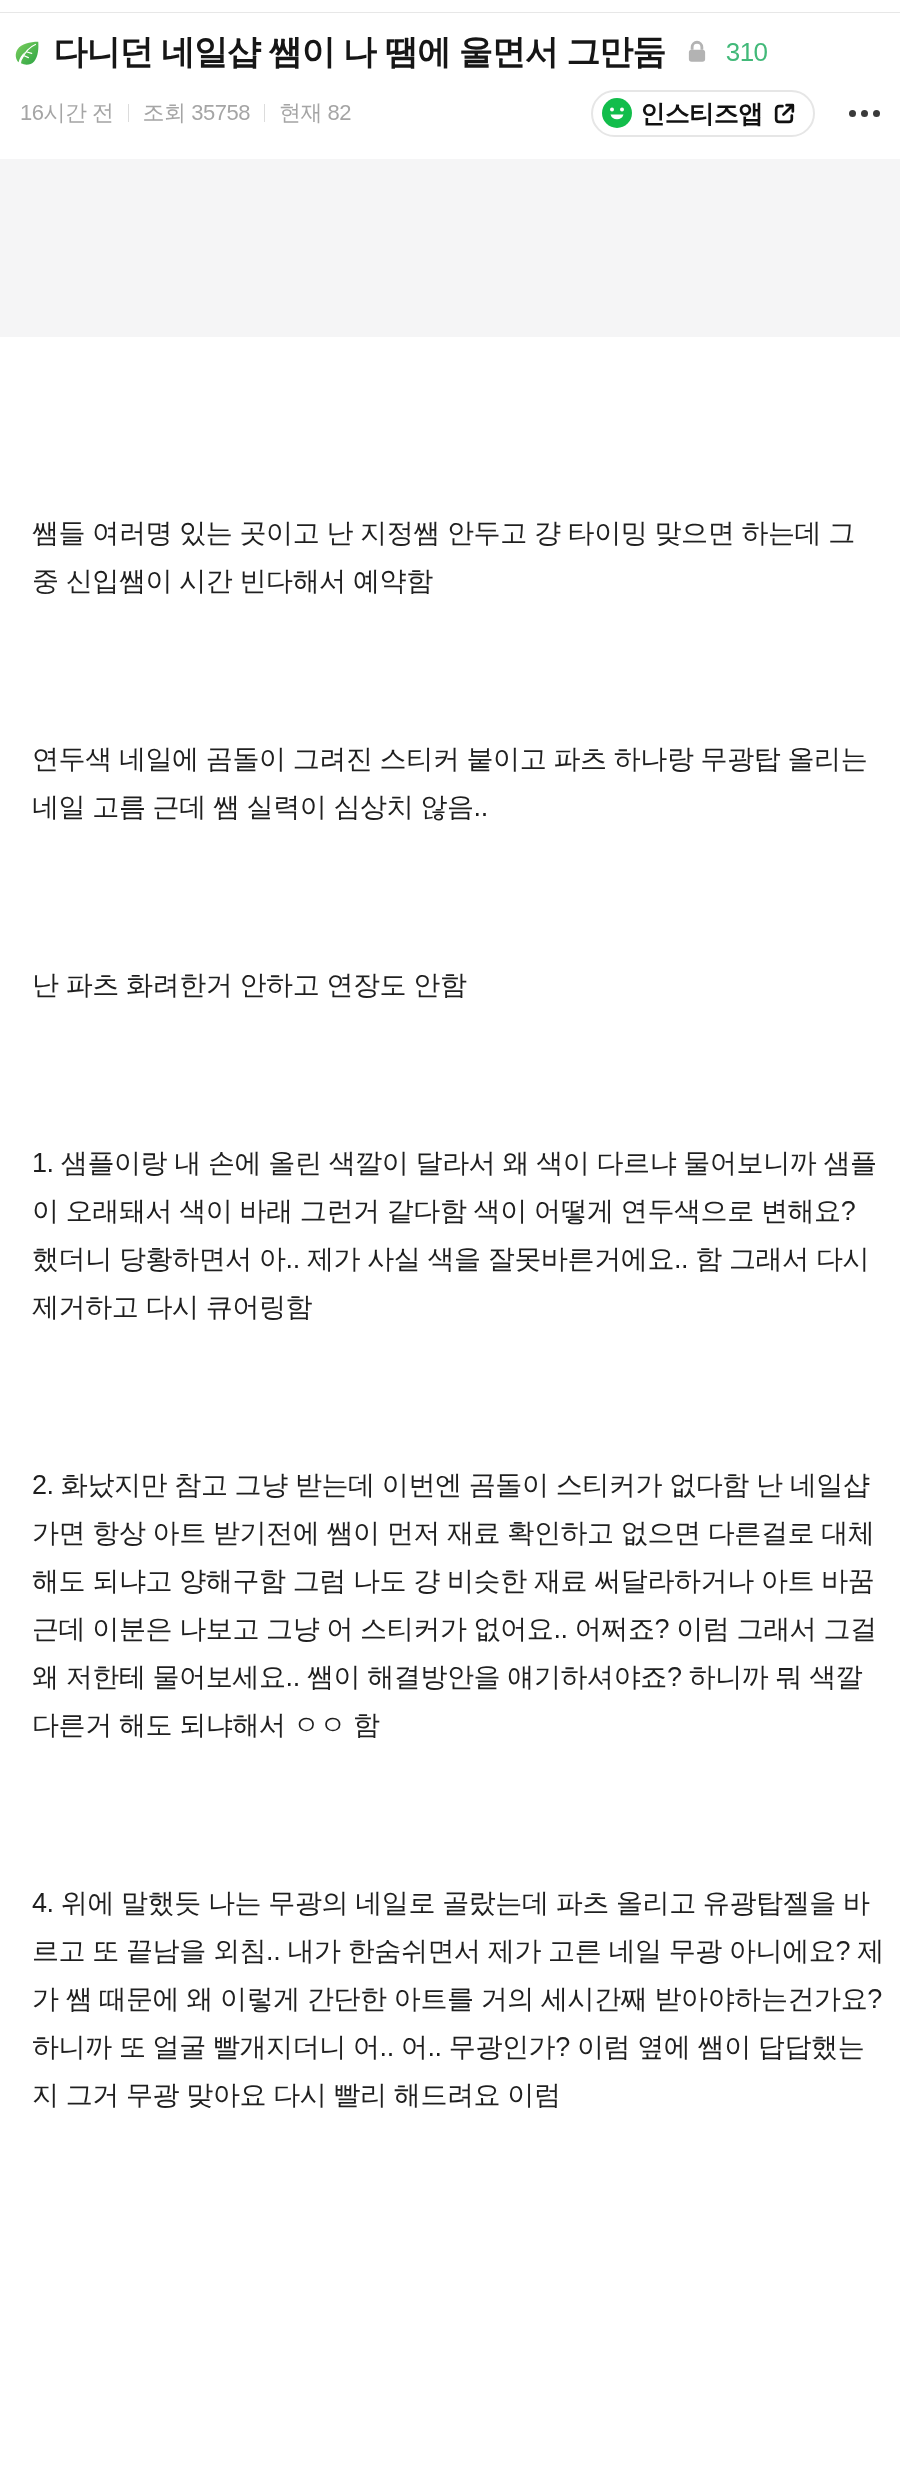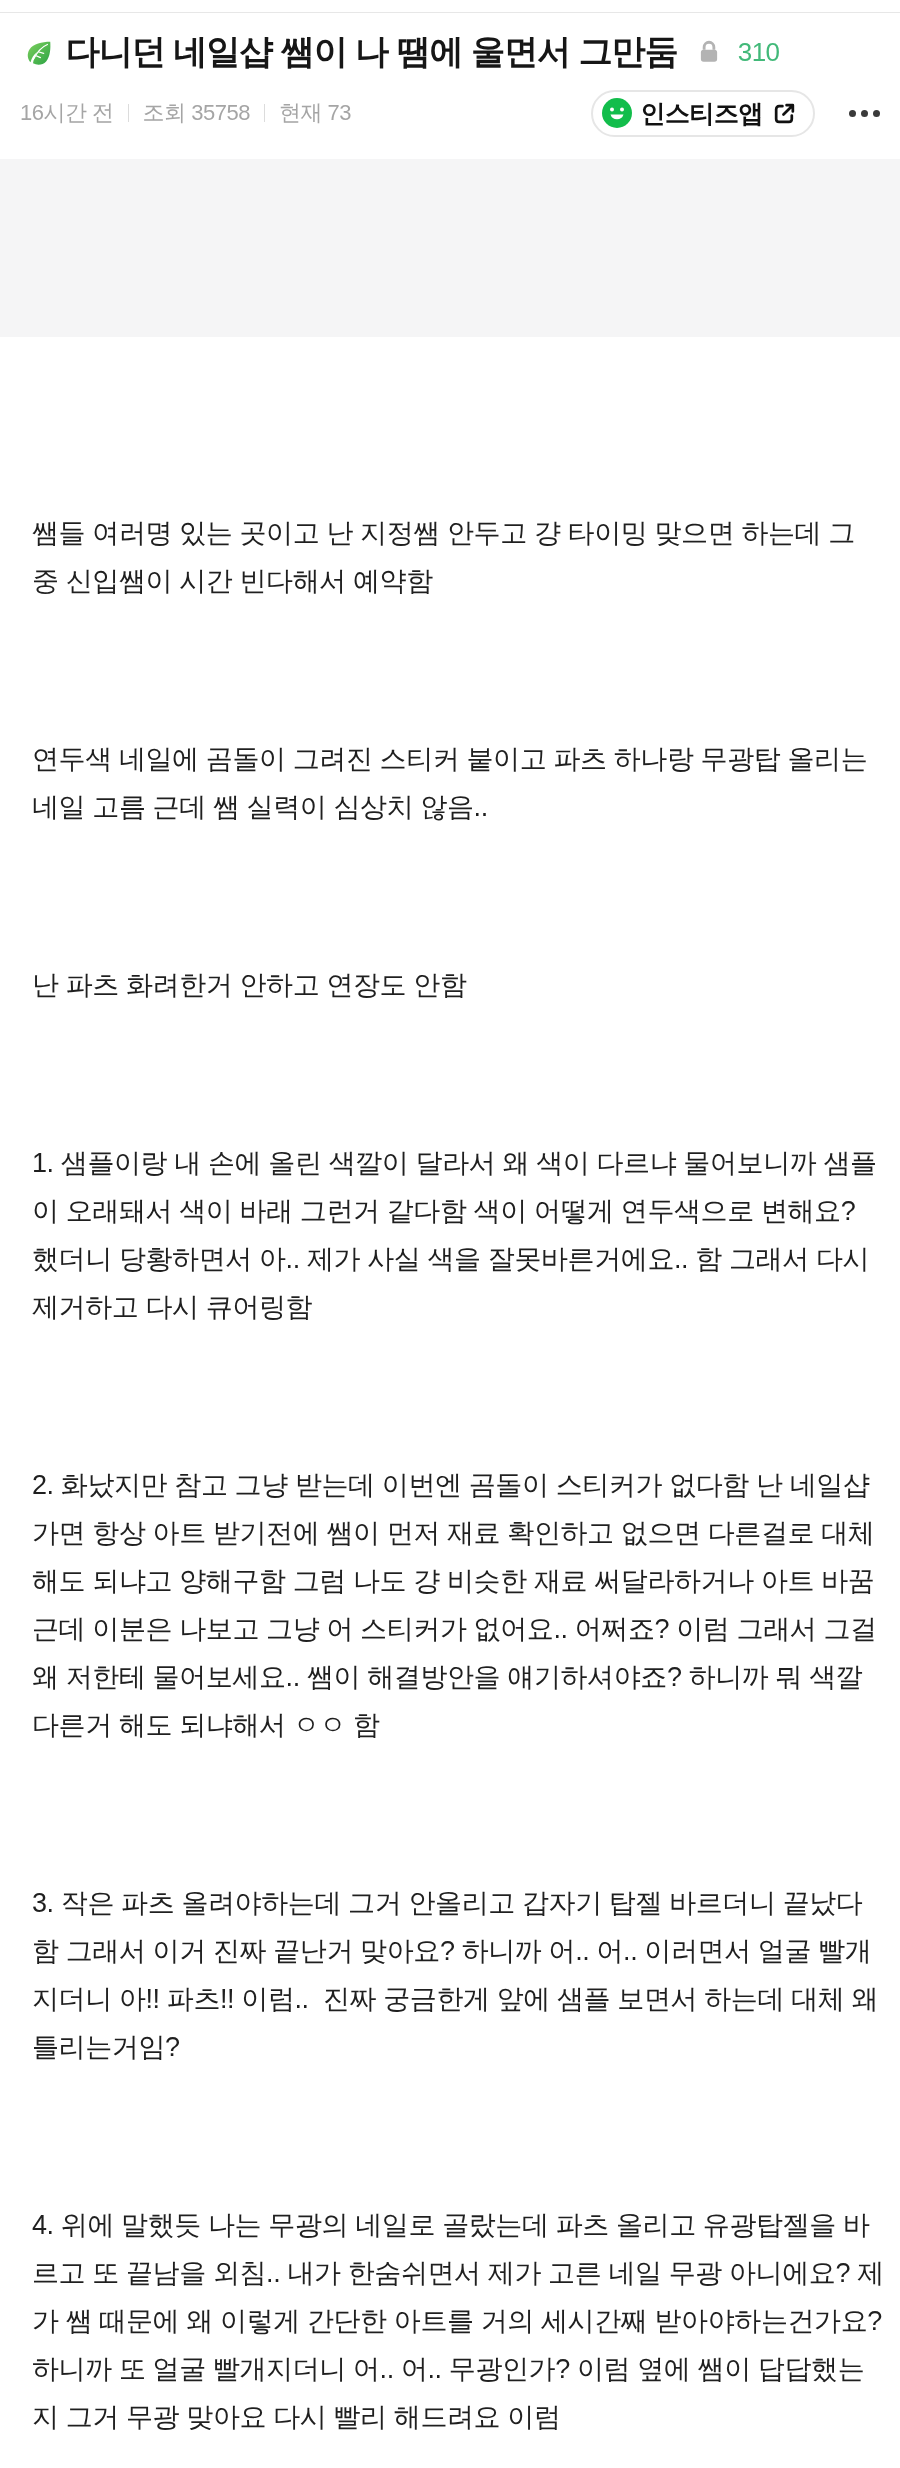--- a/index.html
+++ b/index.html
@@ -6,21 +6,21 @@
   html,body { background:#ffffff; }
   body {
     width:900px; height:2468px; overflow:hidden; margin:0 auto;
     font-family:"Liberation Sans","DejaVu Sans",sans-serif;
     -webkit-font-smoothing:antialiased;
   }
   .top-line { margin-top:12px; border-top:1px solid #e7e7e7; }
 
   
   .title-row {
-    margin-top:16px; padding:0 24px;
+    margin-top:16px; padding:0 12px;
     display:flex; align-items:center; gap:12px; white-space:nowrap;
   }
   .leaf { width:30px; height:30px; flex:0 0 auto; }
   .post-title {
     font-size:34px; font-weight:700; color:#161616; letter-spacing:-1px;
   }
   .lock { width:26px; height:26px; margin-left:6px; flex:0 0 auto; }
   .comment-count {
     font-size:26px; color:#42b979; letter-spacing:-0.5px; margin-left:4px;
     text-decoration:none; cursor:pointer;
@@ -79,21 +79,21 @@
   </svg>
   <a class="comment-count">310</a>
 </div>
 
 <div class="info-row">
   <div class="meta">
     <span>16시간 전</span>
     <span class="sep"></span>
     <span>조회 35758</span>
     <span class="sep"></span>
-    <span>현재 73</span>
+    <span>현재 82</span>
   </div>
   <div class="right-tools">
     <button class="app-btn">
       <svg class="smiley" viewBox="0 0 30 30" aria-hidden="true">
         <circle cx="15" cy="15" r="15" fill="#12bd4b"></circle>
         <circle cx="10" cy="11.5" r="2" fill="#fff"></circle>
         <circle cx="20" cy="11.5" r="2" fill="#fff"></circle>
         <path d="M8.5 16.5a6.8 6.8 0 0 0 13 0z" fill="#fff"></path>
       </svg>
       <span>인스티즈앱</span>
@@ -111,18 +111,17 @@
 </div>
 
 <div class="ad-box"></div>
 
 <div class="post-body">
   <p>쌤들 여러명 있는 곳이고 난 지정쌤 안두고 걍 타이밍 맞으면 하는데 그 중 신입쌤이 시간 빈다해서 예약함</p>
   <p>연두색 네일에 곰돌이 그려진 스티커 붙이고 파츠 하나랑 무광탑 올리는 네일 고름 근데 쌤 실력이 심상치 않음..</p>
   <p>난 파츠 화려한거 안하고 연장도 안함</p>
   <p>1. 샘플이랑 내 손에 올린 색깔이 달라서 왜 색이 다르냐 물어보니까 샘플이 오래돼서 색이 바래 그런거 같다함 색이 어떻게 연두색으로 변해요? 했더니 당황하면서 아.. 제가 사실 색을 잘못바른거에요.. 함 그래서 다시 제거하고 다시 큐어링함</p>
   <p>2. 화났지만 참고 그냥 받는데 이번엔 곰돌이 스티커가 없다함 난 네일샵 가면 항상 아트 받기전에 쌤이 먼저 재료 확인하고 없으면 다른걸로 대체해도 되냐고 양해구함 그럼 나도 걍 비슷한 재료 써달라하거나 아트 바꿈 근데 이분은 나보고 그냥 어 스티커가 없어요.. 어쩌죠? 이럼 그래서 그걸 왜 저한테 물어보세요.. 쌤이 해결방안을 얘기하셔야죠? 하니까 뭐 색깔 다른거 해도 되냐해서 ㅇㅇ 함</p>
-  <p>3. 작은 파츠 올려야하는데 그거 안올리고 갑자기 탑젤 바르더니 끝났다함 그래서 이거 진짜 끝난거 맞아요? 하니까 어.. 어.. 이러면서 얼굴 빨개지더니 아!! 파츠!! 이럼..  진짜 궁금한게 앞에 샘플 보면서 하는데 대체 왜 틀리는거임?</p>
   <p>4. 위에 말했듯 나는 무광의 네일로 골랐는데 파츠 올리고 유광탑젤을 바르고 또 끝남을 외침.. 내가 한숨쉬면서 제가 고른 네일 무광 아니에요? 제가 쌤 때문에 왜 이렇게 간단한 아트를 거의 세시간째 받아야하는건가요? 하니까 또 얼굴 빨개지더니 어.. 어.. 무광인가? 이럼 옆에 쌤이 답답했는지 그거 무광 맞아요 다시 빨리 해드려요 이럼</p>
   
   
   
 </div>
 
 </body></html>

